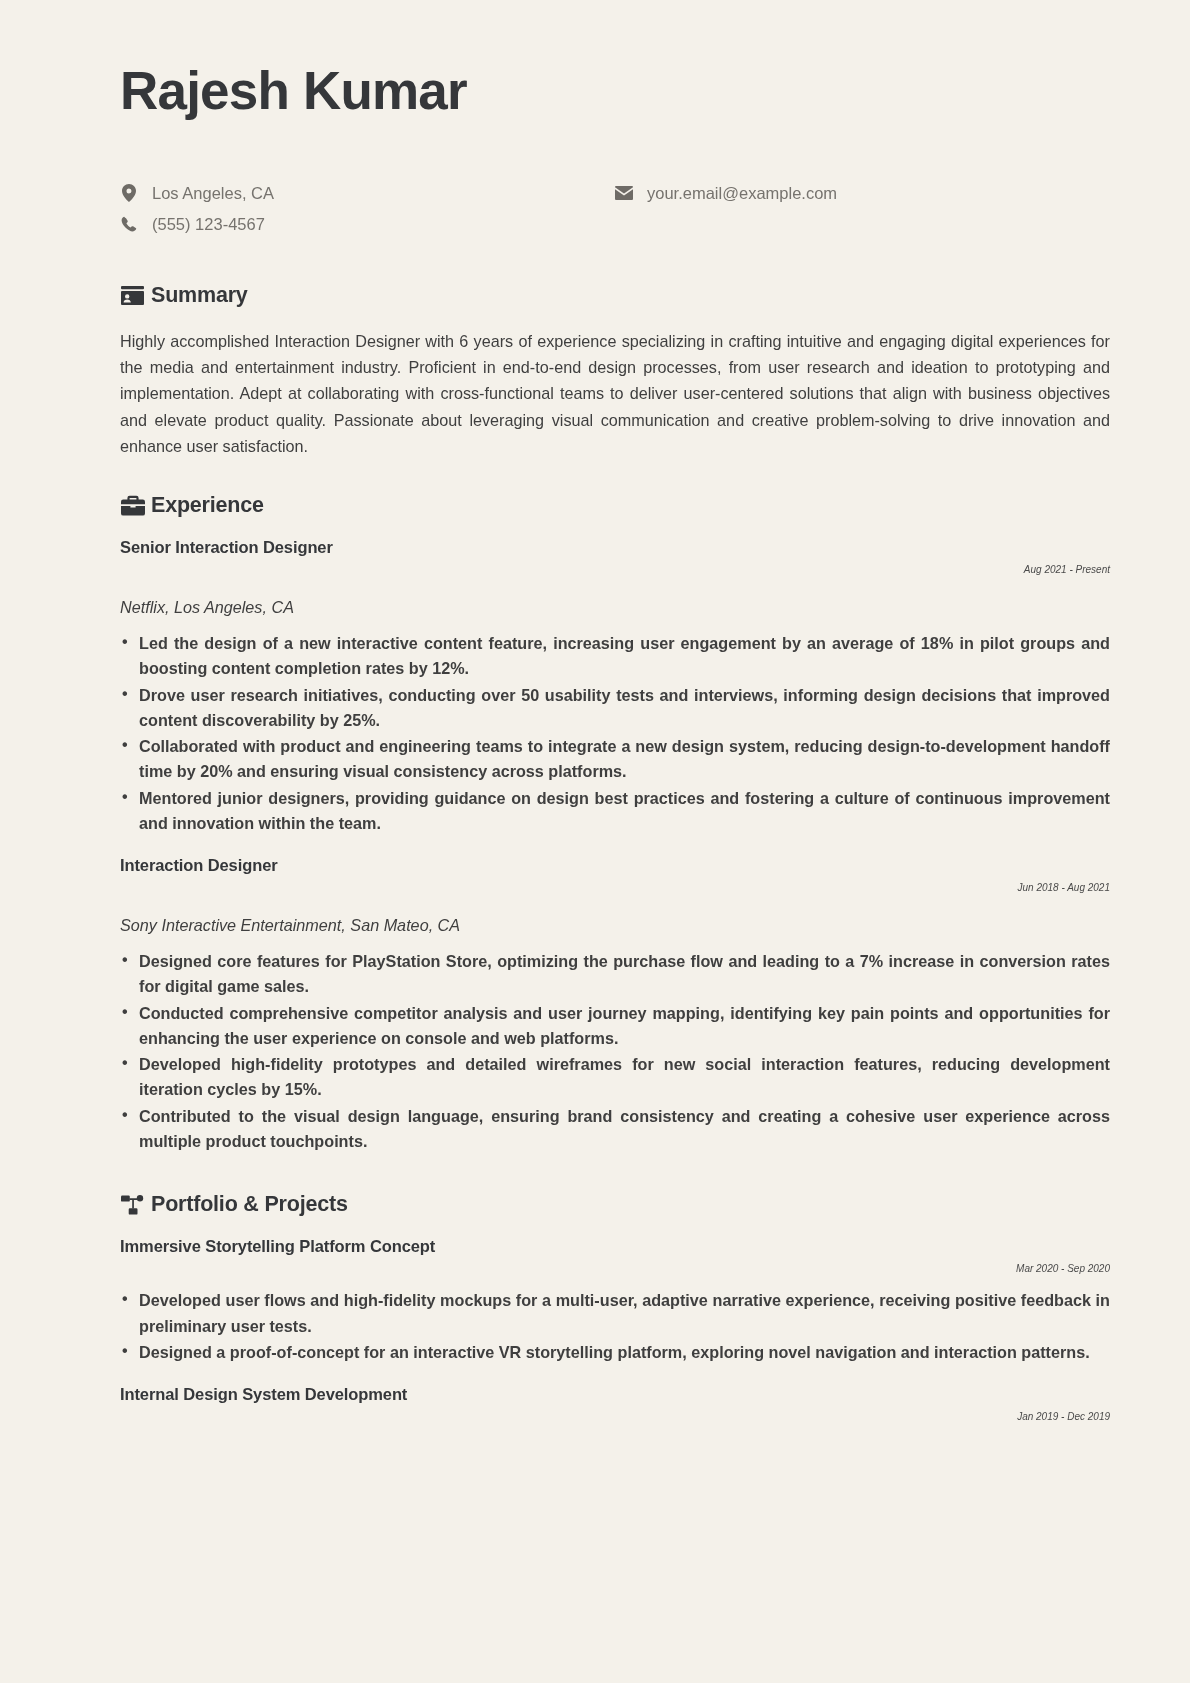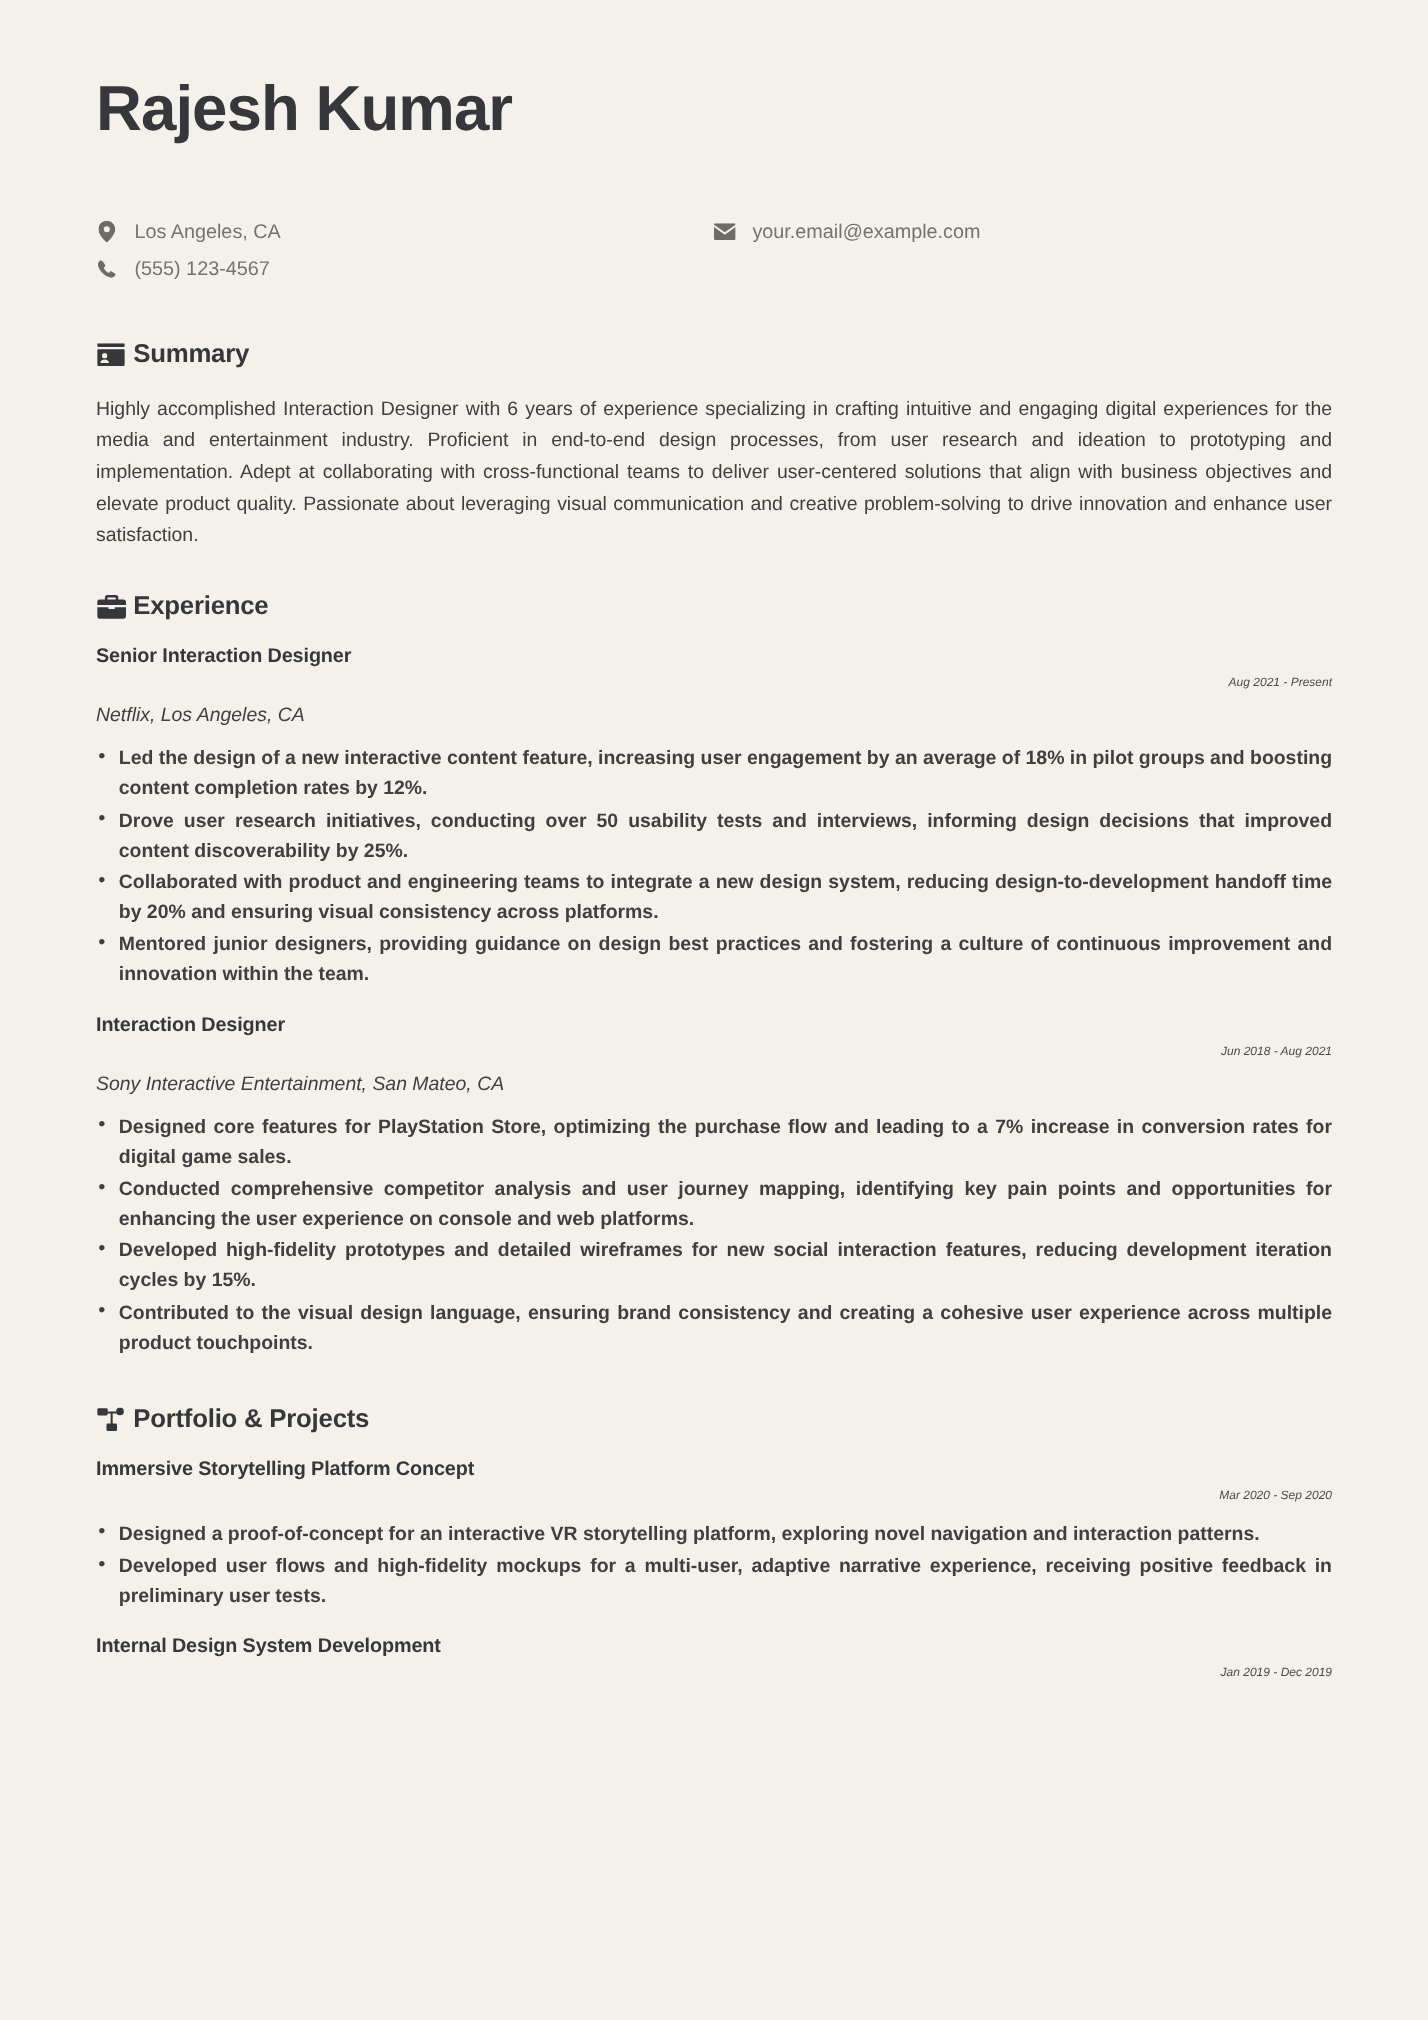--- a/index.html
+++ b/index.html
@@ -13,21 +13,21 @@
   body {
     font-family: "Liberation Sans", "DejaVu Sans", sans-serif;
     color: #3a3a3a;
     -webkit-font-smoothing: antialiased;
   }
 
   .page {
     width: 1190px;
     height: 1683px;
     background: #f4f1ea;
-    padding: 62px 80px 0 80px;
+    padding: 62px 80px 0 120px;
     position: relative;
     overflow: hidden;
   }
 
   
   .name {
     font-size: 53px;
     font-weight: 700;
     letter-spacing: -0.8px;
     color: #35373a;
@@ -117,21 +117,21 @@
     font-size: 10px;
     font-style: italic;
     color: #4a4a4a;
     white-space: nowrap;
     margin-top: 26px;
   }
   .entry-sub {
     font-size: 16.2px;
     font-style: italic;
     color: #3f3f3f;
-    margin-top: 12px;
+    margin-top: 23px;
   }
 
   ul.bullets {
     list-style: none;
     margin: 14px 0 0 0;
     padding: 0;
   }
   ul.bullets li {
     position: relative;
     padding-left: 19px;
@@ -259,22 +259,22 @@
       </span>
       <span class="section-title">Portfolio &amp; Projects</span>
     </div>
 
     <div class="entry exp-block">
       <div class="entry-row">
         <span class="entry-title">Immersive Storytelling Platform Concept</span>
         <span class="entry-date">Mar 2020 - Sep 2020</span>
       </div>
       <ul class="bullets">
+        <li>Developed user flows and high-fidelity mockups for a multi-user, adaptive narrative experience, receiving positive feedback in preliminary user tests.</li>
         <li>Designed a proof-of-concept for an interactive VR storytelling platform, exploring novel navigation and interaction patterns.</li>
-        <li>Developed user flows and high-fidelity mockups for a multi-user, adaptive narrative experience, receiving positive feedback in preliminary user tests.</li>
       </ul>
     </div>
 
     <div class="entry">
       <div class="entry-row">
         <span class="entry-title">Internal Design System Development</span>
         <span class="entry-date">Jan 2019 - Dec 2019</span>
       </div>
     </div>
   </div>

